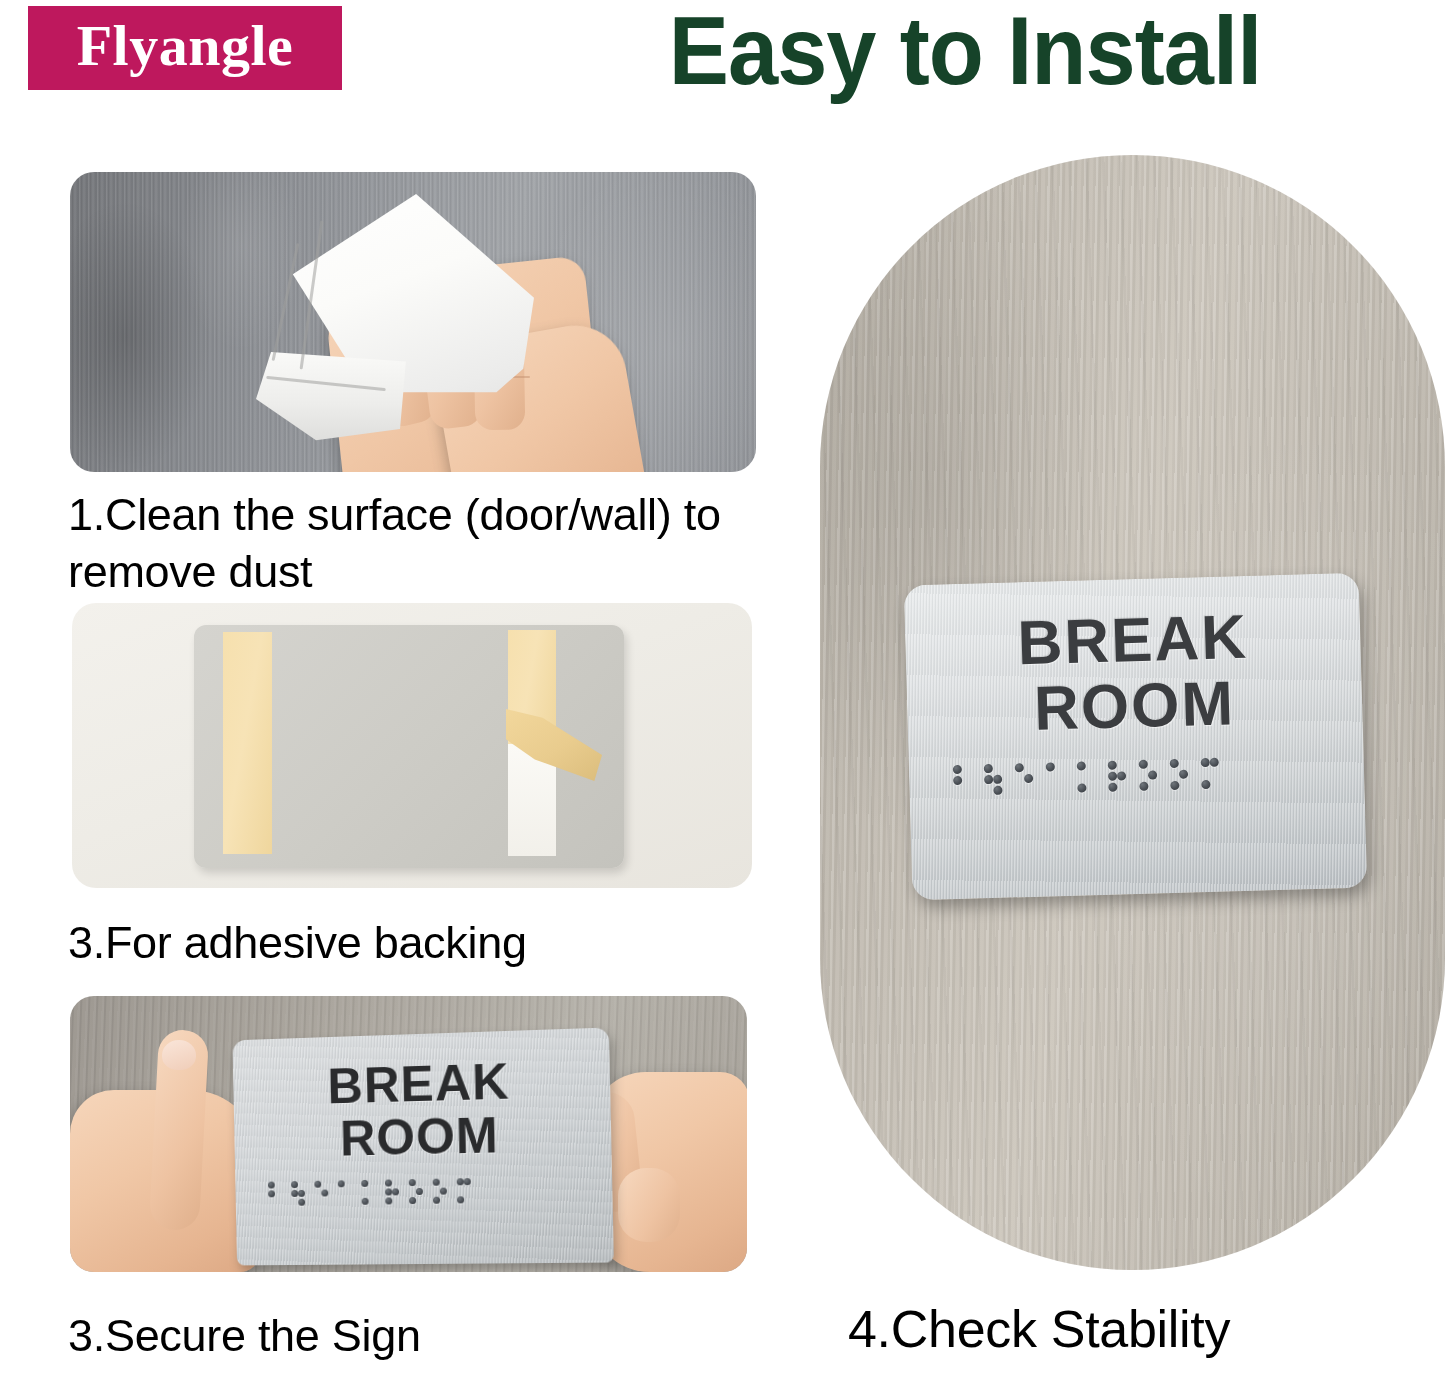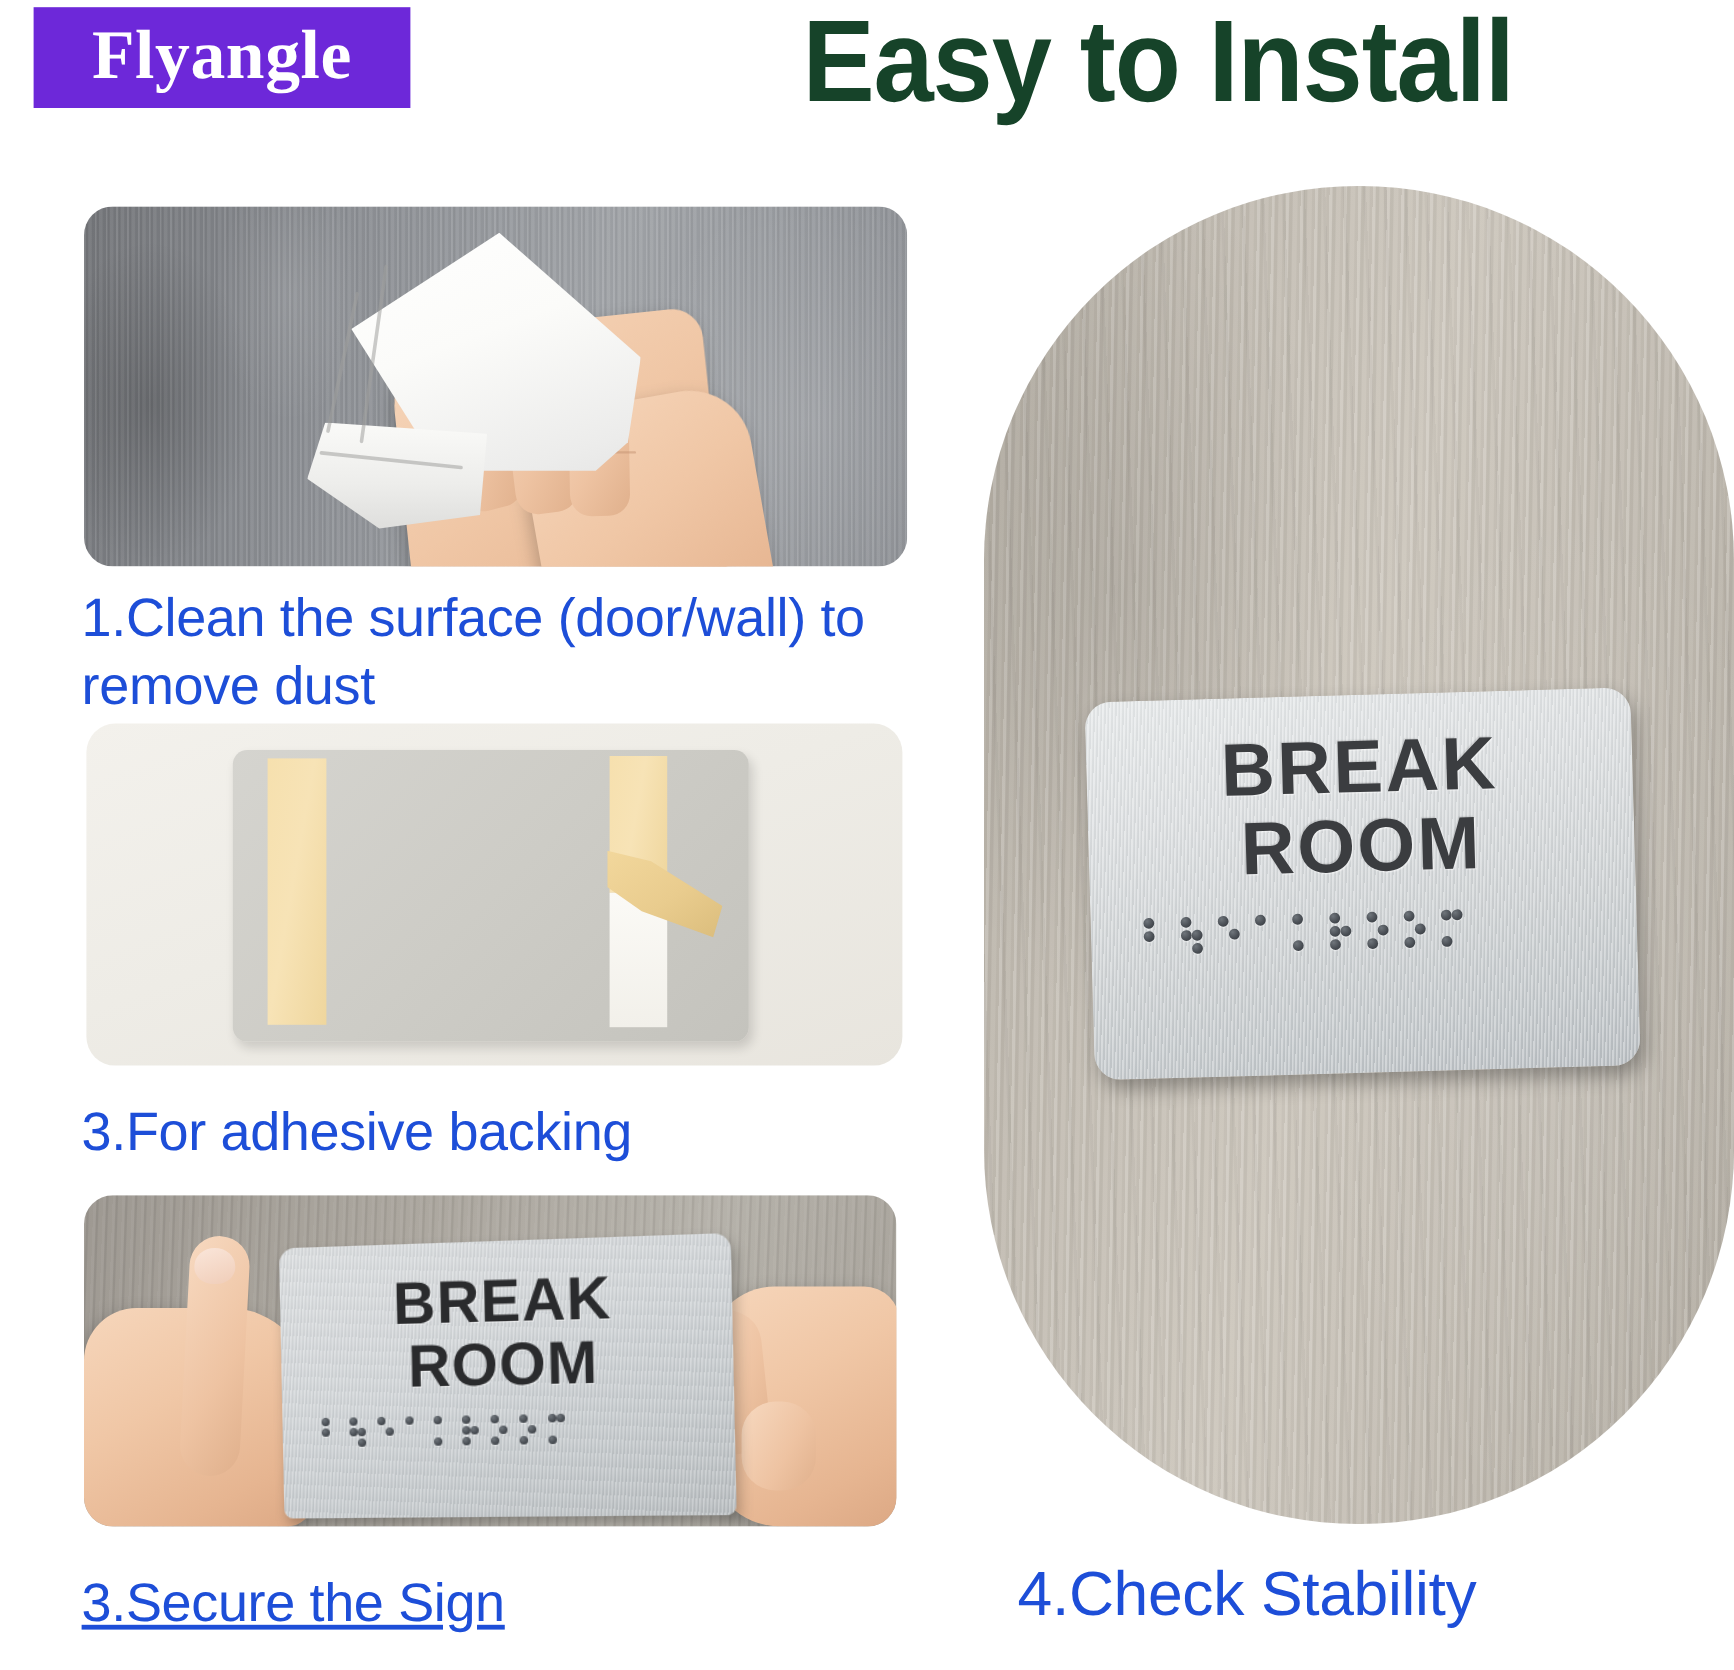--- a/index.html
+++ b/index.html
@@ -20,21 +20,21 @@
     overflow: hidden;
   }
 
   
   .logo-box {
     position: absolute;
     left: 28px;
     top: 6px;
     width: 314px;
     height: 84px;
-    background: #6d28d9;
+    background: #be185d;
     display: flex;
     align-items: center;
     justify-content: center;
   }
   .logo-text {
     font-family: "Liberation Serif", "DejaVu Serif", serif;
     font-weight: 700;
     font-size: 58px;
     line-height: 1;
     color: #ffffff;
@@ -321,29 +321,29 @@
   #sign-held .braille-cell {
     grid-template-columns: repeat(2, 7px);
     grid-template-rows: repeat(3, 9px);
   }
   #sign-held .braille-cell .dot { width: 7px; height: 7px; }
   #sign-held .braille-row { gap: 10px; }
 
   
   .caption {
     position: absolute;
-    color: #1d4ed8;
+    color: #000000;
     font-family: "Liberation Sans Narrow", "Liberation Sans", sans-serif;
     font-weight: 400;
     line-height: 1.26;
     letter-spacing: -0.3px;
   }
   #caption-1 { left: 68px; top: 487px; width: 720px; font-size: 45px; }
   #caption-2 { left: 68px; top: 915px; width: 720px; font-size: 45px; }
-  #caption-3 { left: 68px; top: 1308px; width: 720px; font-size: 45px; text-decoration: underline; }
+  #caption-3 { left: 68px; top: 1308px; width: 720px; font-size: 45px; }
   #caption-4 { left: 848px; top: 1297px; width: 600px; font-size: 52px; }
 </style>
 </head>
 <body>
 
 <div id="page">
 
   <div class="logo-box">
     <span class="logo-text">Flyangle</span>
   </div>

